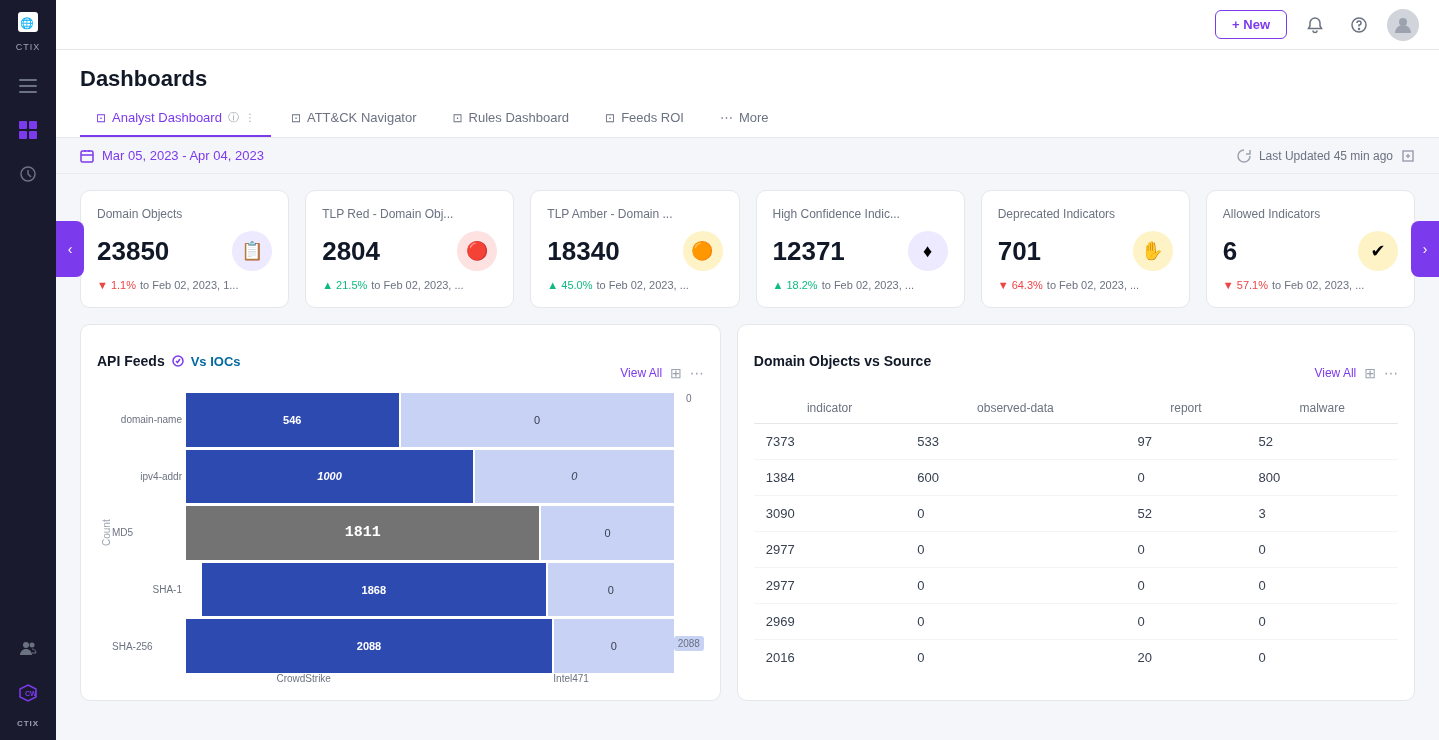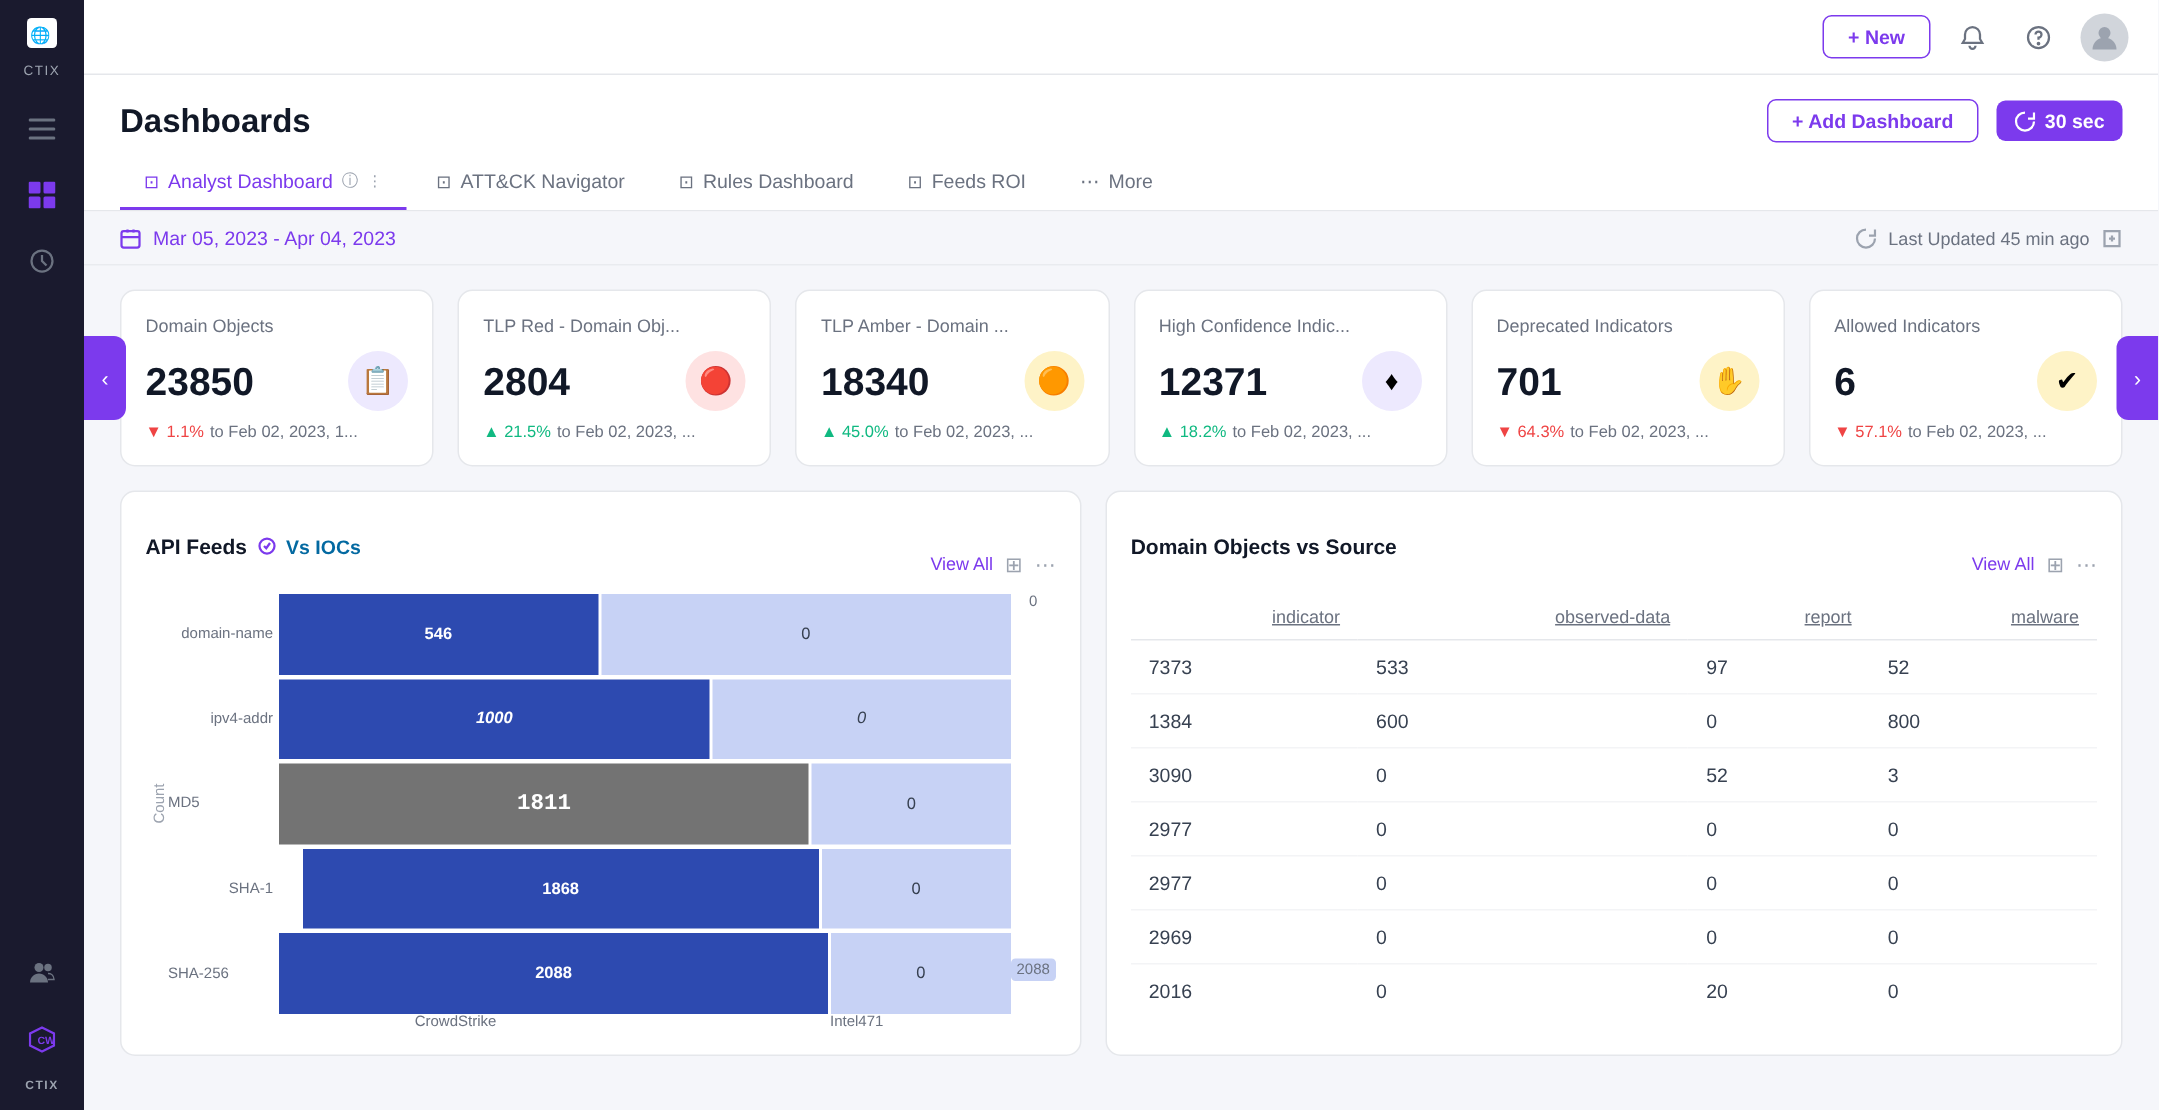--- a/index.html
+++ b/index.html
@@ -302,27 +302,26 @@
       font-size: 14px;
     }
 
     
     .data-table {
       width: 100%;
       border-collapse: collapse;
       font-size: 13px;
     }
     .data-table th {
-      text-align: right;
+      text-align: center;
       padding: 8px 12px;
       color: #6b7280;
       font-weight: 500;
       border-bottom: 1px solid #e5e7eb;
       font-size: 12px;
-      text-decoration: underline;
     }
     .data-table td {
       padding: 10px 12px;
       color: #374151;
       border-bottom: 1px solid #f3f4f6;
       font-size: 13px;
     }
     .data-table tr:last-child td { border-bottom: none; }
 
     
@@ -441,30 +440,20 @@
           <path d="M3 19c0-4.4 3.6-8 8-8s8 3.6 8 8"></path>
         </svg>
     </div>
   </div>
 
   <div class="dashboard">
 
     <div class="page-header">
       <div class="page-header-top">
         <div class="page-title">Dashboards</div>
-        <div class="header-actions">
-          <button class="btn-add-dashboard">+ Add Dashboard</button>
-          <div class="refresh-timer">
-            <svg width="14" height="14" viewBox="0 0 14 14" fill="none" stroke="white" stroke-width="1.5">
-                <path d="M13 7A6 6 0 1 1 7 1"></path>
-                <path d="M13 1v4h-4"></path>
-              </svg>
-            <span>30 sec</span>
-          </div>
-        </div>
       </div>
       <div class="tabs">
         <div class="tab active">
           <span class="tab-icon">⊡</span>
           <span>Analyst Dashboard</span>
           <span style="color:#9ca3af;font-size:11px;">ⓘ</span>
           <span style="color:#9ca3af;font-size:10px;">⋮</span>
         </div>
         <div class="tab">
           <span class="tab-icon">⊡</span>

